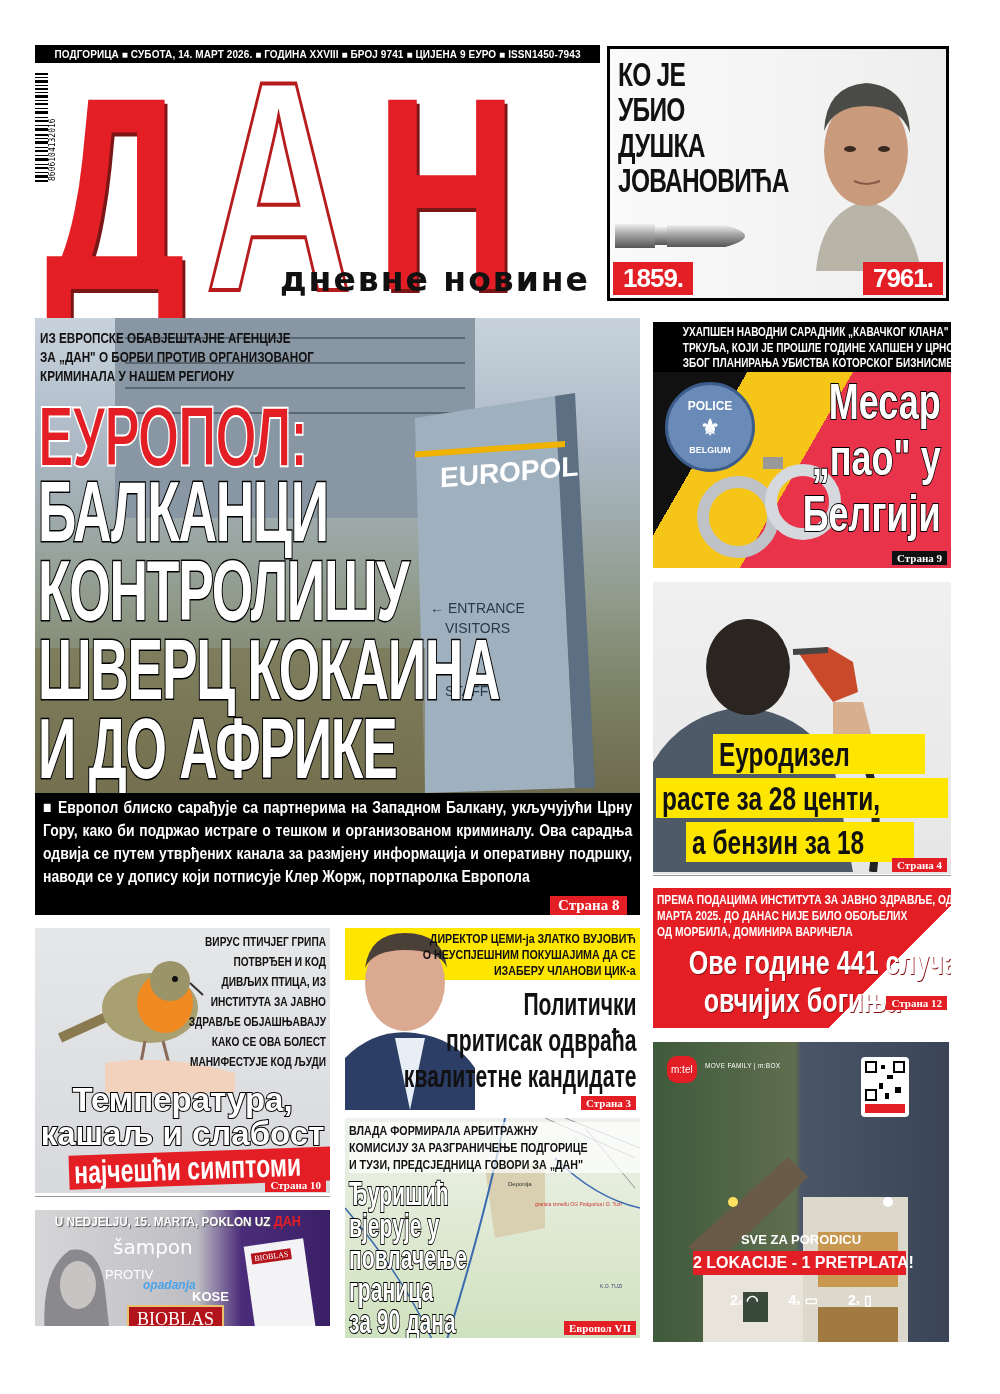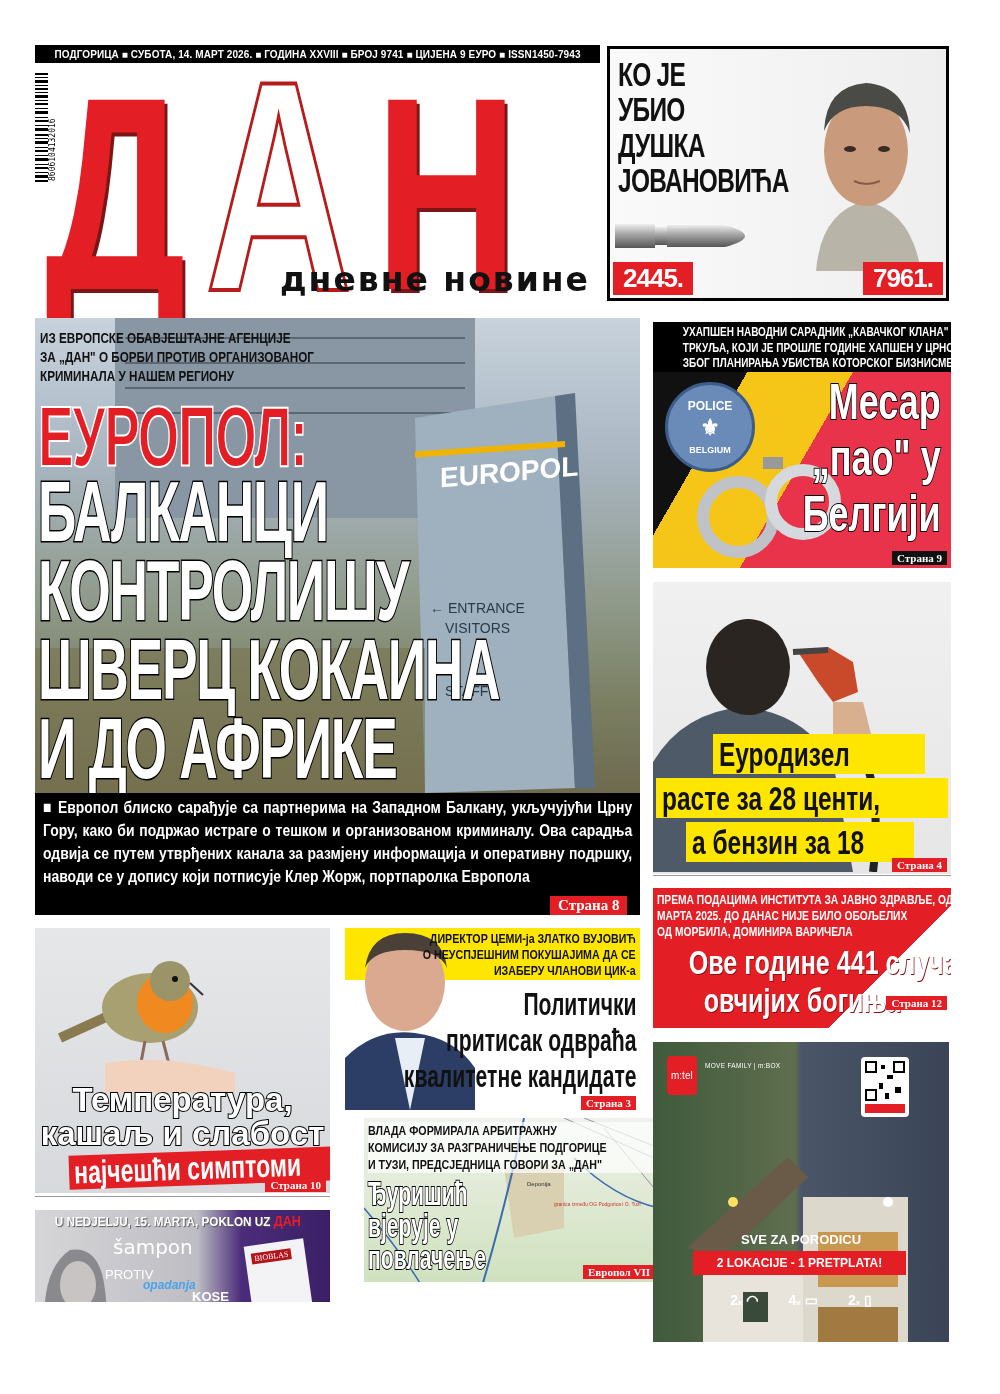--- a/index.html
+++ b/index.html
@@ -69,48 +69,48 @@
   
   #director-box { left: 345px; top: 928px; width: 295px; height: 182px; background: #fff; overflow: hidden; }
   #director-yellow { position: absolute; left: 0; top: 0; width: 100%; height: 52px; background: #ffe600; }
   #director-kicker { position: absolute; right: 4px; top: 3px; text-align: right; font-size: 13px; line-height: 16px; font-weight: bold; color: #111; }
   #director-kicker div { transform: scaleX(0.82); transform-origin: right top; white-space: nowrap; }
   #director-person { position: absolute; left: 0; top: 0; width: 130px; height: 182px; }
   #director-title { position: absolute; right: 4px; top: 58px; text-align: right; color: #111; font-size: 32px; line-height: 36px; font-weight: bold; }
   #director-title div { transform: scaleX(0.66); transform-origin: right top; white-space: nowrap; }
 
   
-  #map-box { left: 364px; top: 1118px; width: 295px; height: 164px; background: linear-gradient(180deg, #eef2ec 0%, #dfe9d3 50%, #cfe2bf 100%); overflow: hidden; }
+  #map-box { left: 345px; top: 1118px; width: 295px; height: 220px; background: linear-gradient(180deg, #eef2ec 0%, #dfe9d3 50%, #cfe2bf 100%); overflow: hidden; }
   #map-kicker { position: absolute; left: 4px; top: 4px; font-size: 13px; line-height: 17px; font-weight: bold; color: #111; background: rgba(255,255,255,0.7); }
   #map-kicker div { transform: scaleX(0.82); transform-origin: left top; white-space: nowrap; }
   #map-title { position: absolute; left: 4px; top: 60px; color: #fff; font-size: 33px; line-height: 32px; font-weight: bold; -webkit-text-stroke: 2px #000; paint-order: stroke fill; }
   #map-title div { transform: scaleX(0.64); transform-origin: left top; white-space: nowrap; }
   #map-svg { position: absolute; left: 0; top: 0; width: 295px; height: 228px; }
 
   
-  #ad-left { left: 35px; top: 1210px; width: 295px; height: 92px; background: linear-gradient(90deg, #d6d6d8 0%, #bdbdc3 55%, #4b2c7a 70%, #3a1f66 100%); overflow: hidden; }
+  #ad-left { left: 35px; top: 1210px; width: 295px; height: 116px; background: linear-gradient(90deg, #d6d6d8 0%, #bdbdc3 55%, #4b2c7a 70%, #3a1f66 100%); overflow: hidden; }
   #ad-left-top { position: absolute; left: 0; top: 3px; width: 200%; padding-left: 22px; color: #fff; font-weight: bold; font-size: 13px; text-shadow: 1px 1px 1px #555; white-space: nowrap; transform: scaleX(0.9); transform-origin: left top; }
   #ad-left-top .dan-mini { color: #e31e24; text-shadow: none; font-size: 14px; }
   #ad-sampon { position: absolute; left: 78px; top: 25px; color: #fff; font-size: 20px; font-family: "DejaVu Sans", sans-serif; }
   #ad-protiv { position: absolute; left: 70px; top: 57px; color: #fff; font-weight: normal; font-size: 13px; }
   #ad-opadanja { position: absolute; left: 108px; top: 68px; color: #4aa3e8; font-style: italic; font-weight: bold; font-size: 12px; }
   #ad-kose { position: absolute; left: 157px; top: 79px; color: #fff; font-weight: bold; font-size: 13px; }
   #ad-bioblas { position: absolute; left: 92px; top: 95px; background: #b3141b; color: #fff; font-family: "Liberation Serif", serif; font-size: 18px; padding: 2px 8px; border: 2px solid #e7c36b; }
   #ad-packet { position: absolute; left: 215px; top: 32px; width: 60px; height: 95px; background: #f3f3f6; transform: rotate(-8deg); }
   #ad-packet-brand { position: absolute; left: 6px; top: 8px; background: #b3141b; color: #fff; font-size: 8px; font-family: "Liberation Serif", serif; padding: 1px 3px; }
 
   
   #ad-right { left: 653px; top: 1042px; width: 296px; height: 300px; overflow: hidden; background: linear-gradient(90deg, #3f5a3c 0%, #5f6e4e 48%, #4a5668 50%, #3a4456 100%); }
-  #mtel-logo { position: absolute; left: 14px; top: 14px; background: #e31e24; color: #fff; font-size: 10px; padding: 14px 4px; border-radius: 4px; }
+  #mtel-logo { position: absolute; left: 14px; top: 14px; background: #e31e24; color: #fff; font-size: 10px; padding: 8px 4px; border-radius: 10px; }
   #mtel-tag { position: absolute; left: 52px; top: 20px; color: #fff; font-size: 6.5px; letter-spacing: 0.3px; }
   #qr { position: absolute; right: 40px; top: 15px; width: 48px; height: 60px; background: #fff; border-radius: 4px; padding: 4px; }
   #qr-red { position: absolute; left: 4px; bottom: 4px; width: 40px; height: 9px; background: #e31e24; }
   #house { position: absolute; left: 35px; top: 90px; width: 225px; height: 210px; }
   #sve-za { position: absolute; left: 0; width: 100%; top: 190px; text-align: center; color: #fff; font-weight: bold; font-size: 13px; }
-  #lokacije { position: absolute; left: 40px; top: 209px; width: 213px; height: 24px; background: #e31e24; color: #fff; font-weight: bold; font-size: 12px; text-align: center; line-height: 24px; white-space: nowrap; }
+  #lokacije { position: absolute; left: 40px; top: 209px; width: 213px; height: 24px; background: #e31e24; color: #fff; font-weight: bold; font-size: 16px; text-align: center; line-height: 24px; white-space: nowrap; }
   #mtel-icons { position: absolute; left: 0; top: 250px; width: 100%; display: flex; justify-content: center; gap: 30px; color: #fff; font-weight: bold; font-size: 14px; }
 </style>
 </head>
 <body>
 
 <div id="info-bar" class="abs">
   <span>ПОДГОРИЦА</span>&nbsp;<span>■</span>&nbsp;<span>СУБОТА, 14. МАРТ 2026.</span>&nbsp;<span>■</span>&nbsp;<span>ГОДИНА XXVIII</span>&nbsp;<span>■</span>&nbsp;<span>БРОЈ 9741</span>&nbsp;<span>■</span>&nbsp;<span>ЦИЈЕНА 9 ЕУРО</span>&nbsp;<span>■</span>&nbsp;<span>ISSN1450-7943</span>
 </div>
 
 <div id="masthead" class="abs">
@@ -172,21 +172,21 @@
         <linearGradient id="bg1" x1="0" y1="0" x2="0" y2="1">
           <stop offset="0" stop-color="#eee"></stop>
           <stop offset="0.4" stop-color="#aaa"></stop>
           <stop offset="1" stop-color="#555"></stop>
         </linearGradient>
       </defs>
     <rect x="0" y="5" width="40" height="24" fill="url(#bg1)"></rect>
     <rect x="40" y="8" width="12" height="18" fill="url(#bg1)"></rect>
     <path d="M52 6 L110 6 Q150 17 110 28 L52 28 Z" fill="url(#bg1)"></path>
   </svg>
-  <div class="num-badge" style="left:3px;">2445.</div>
+  <div class="num-badge" style="left:3px;">1859.</div>
   <div class="num-badge" style="right:3px;">7961.</div>
 </div>
 
 <div id="main-photo" class="abs">
   <svg width="605" height="475" viewBox="0 0 605 475">
     <rect x="80" y="0" width="360" height="200" fill="#8897a3"></rect>
     <g stroke="#5a6874" stroke-width="2">
       <line x1="90" y1="20" x2="430" y2="20"></line>
         <line x1="90" y1="45" x2="430" y2="45"></line>
         <line x1="90" y1="70" x2="430" y2="70"></line>
@@ -274,20 +274,29 @@
   <svg id="bird-svg" viewBox="0 0 190 150">
     <path d="M15 95 L70 70 Z" stroke="#8a7a50" stroke-width="10"></path>
     <ellipse cx="105" cy="65" rx="48" ry="35" fill="#a8a070"></ellipse>
     <ellipse cx="120" cy="60" rx="28" ry="30" fill="#f08a20"></ellipse>
     <circle cx="125" cy="38" r="20" fill="#9a9468"></circle>
     <circle cx="130" cy="36" r="3" fill="#111"></circle>
     <path d="M145 40 L158 52" stroke="#333" stroke-width="2"></path>
     <path d="M100 98 L95 125 M118 98 L125 125" stroke="#8a6a5a" stroke-width="3"></path>
     <path d="M60 120 Q120 110 190 130 L190 150 L60 150 Z" fill="#f2d2bc"></path>
   </svg>
+  <div id="bird-kicker">
+    <div>ВИРУС ПТИЧЈЕГ ГРИПА</div>
+    <div>ПОТВРЂЕН И КОД</div>
+    <div>ДИВЉИХ ПТИЦА, ИЗ</div>
+    <div>ИНСТИТУТА ЗА ЈАВНО</div>
+    <div>ЗДРАВЉЕ ОБЈАШЊАВАЈУ</div>
+    <div>КАКО СЕ ОВА БОЛЕСТ</div>
+    <div>МАНИФЕСТУЈЕ КОД ЉУДИ</div>
+  </div>
   <div class="bird-title" style="top:154px;">Температура,</div>
   <div class="bird-title" style="top:188px;">кашаљ и слабост</div>
   <div id="bird-red"><span>најчешћи симптоми</span></div>
   <div class="strana" style="right:4px; bottom:1px;">Страна 10</div>
 </div>
 <div class="abs" style="left:35px; top:1196px; width:295px; height:1px; background:#999;"></div>
 
 <div id="director-box" class="abs">
   <div id="director-yellow"></div>
   <svg id="director-person" viewBox="0 0 130 182">

